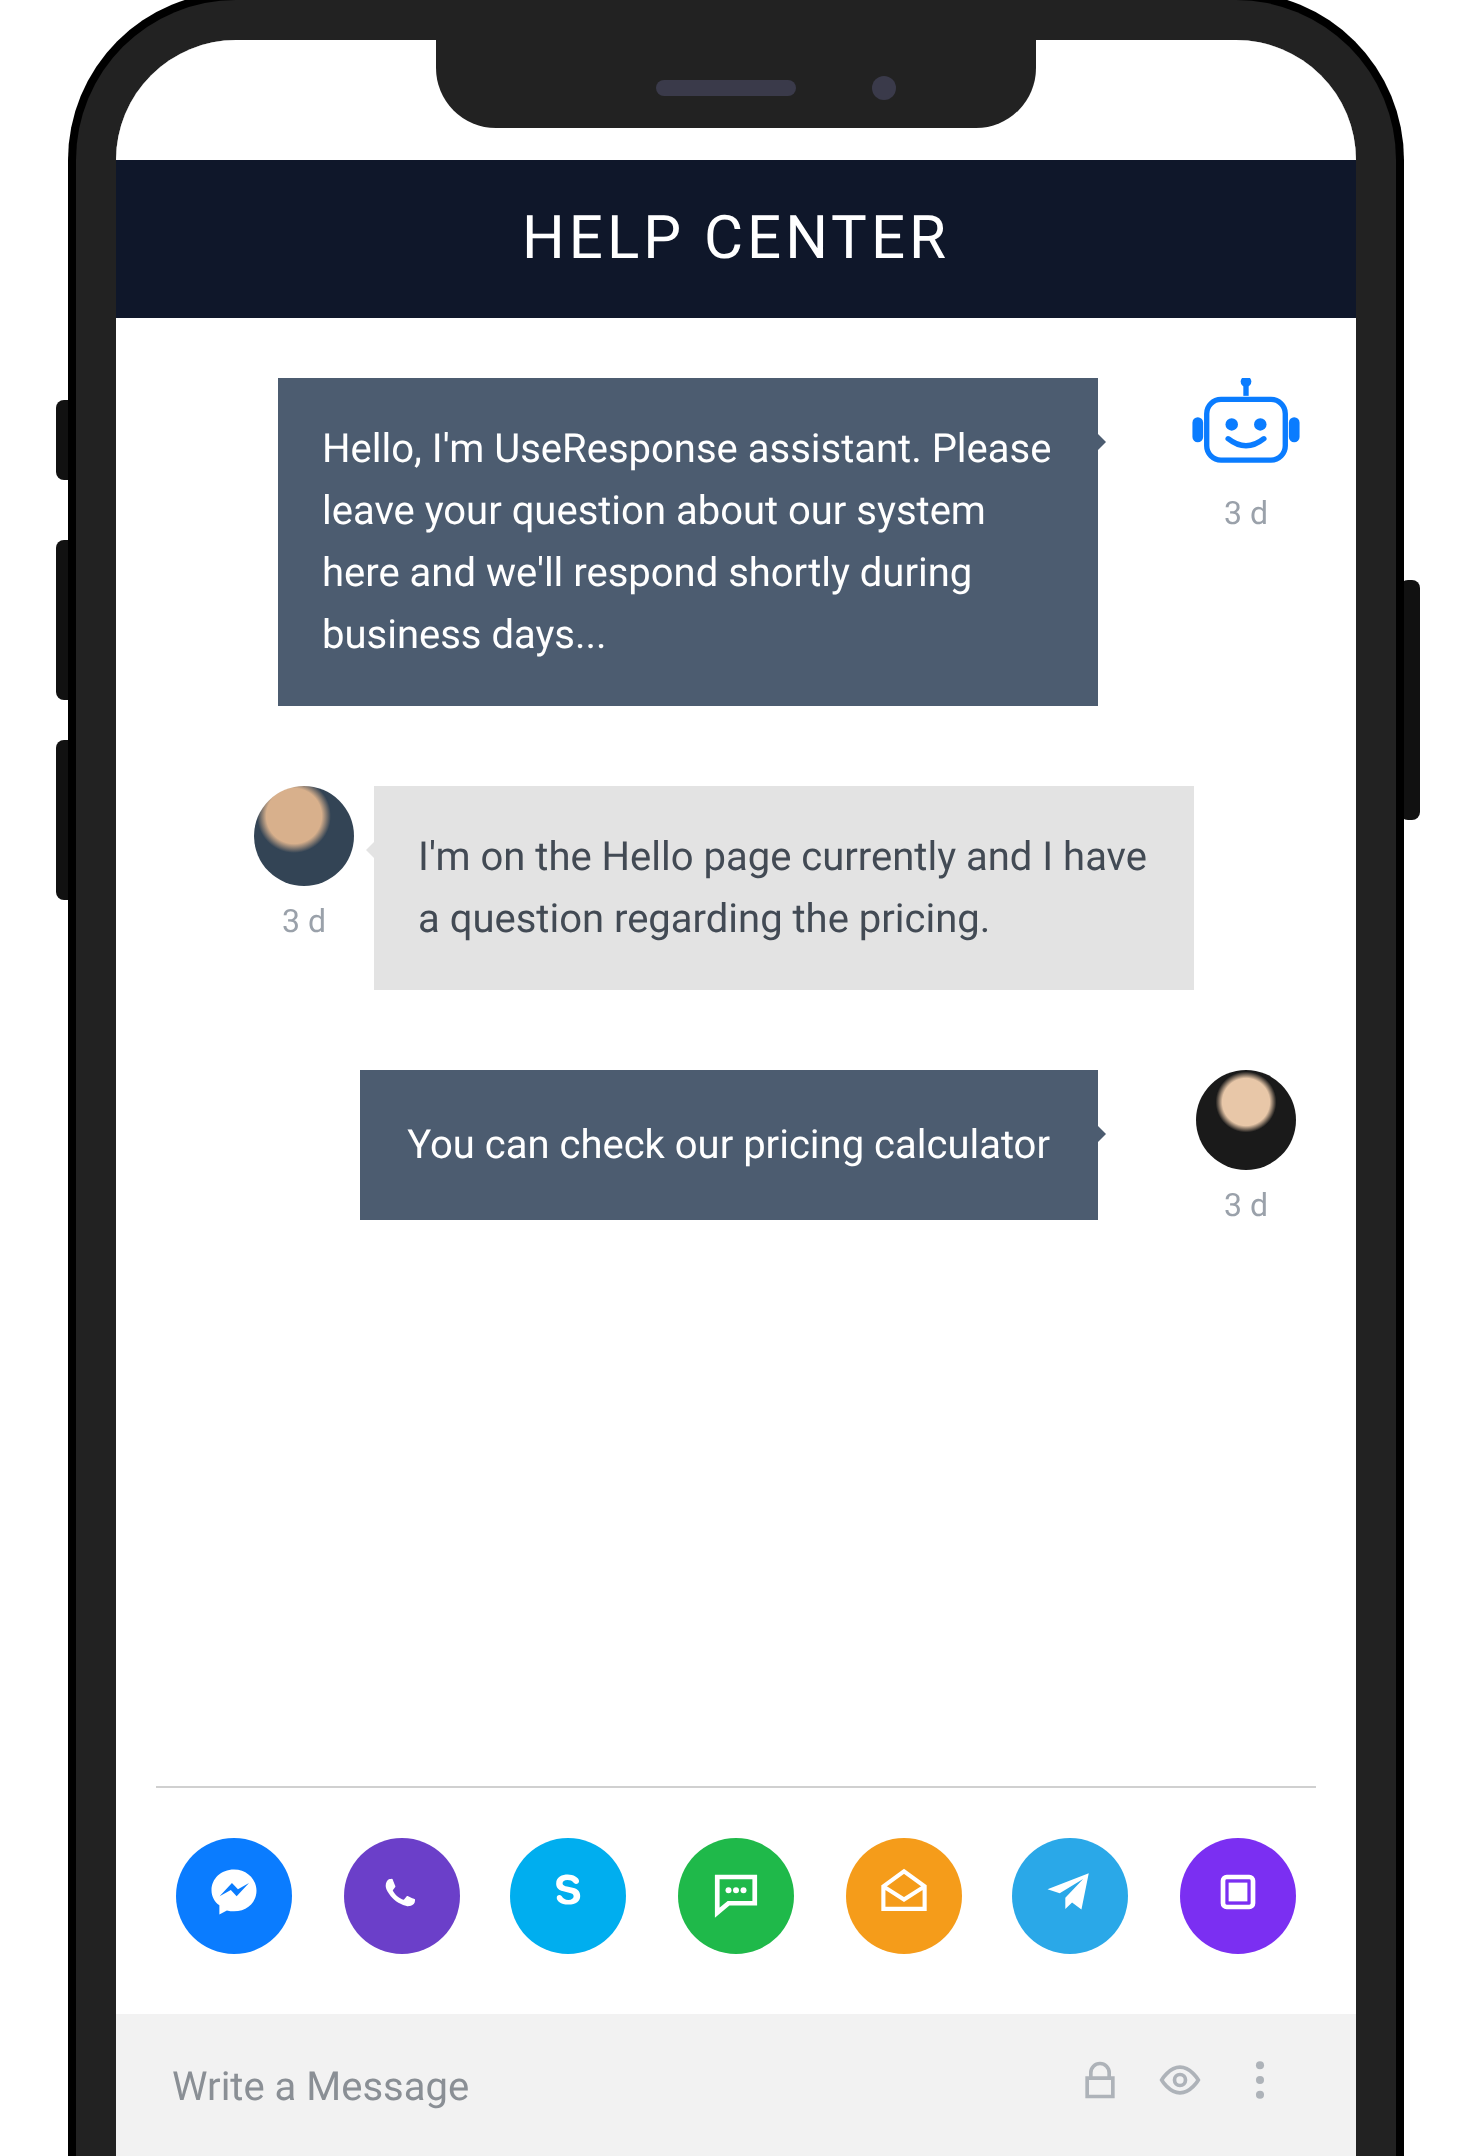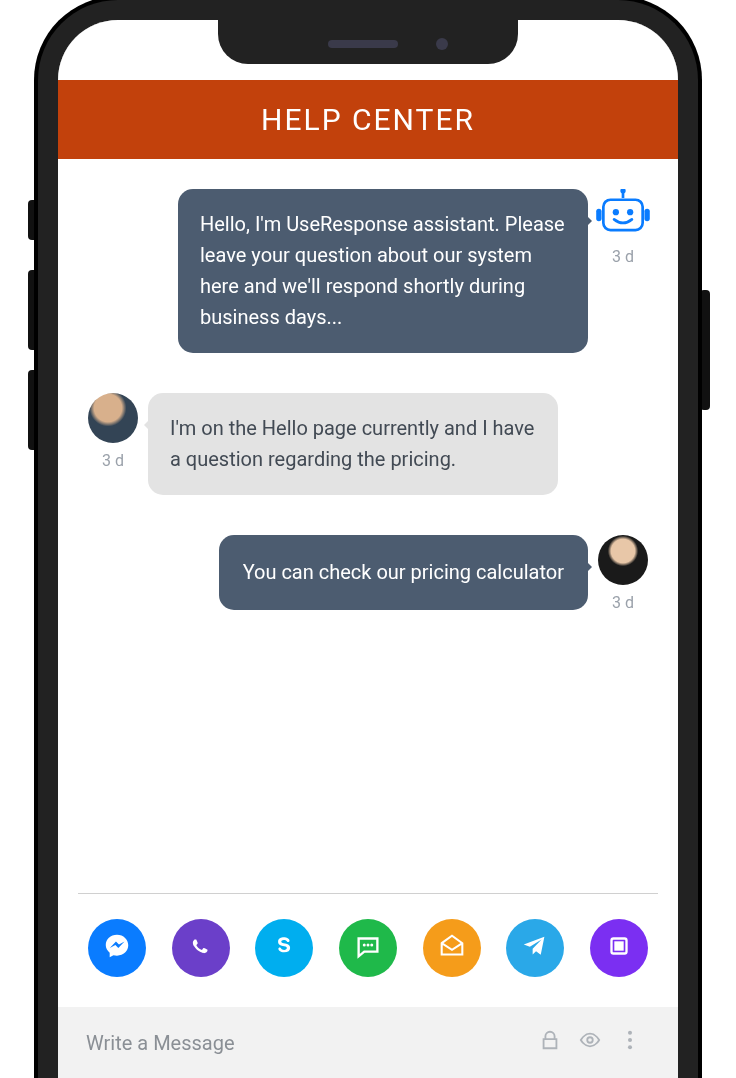--- a/index.html
+++ b/index.html
@@ -70,21 +70,21 @@
     position: absolute;
     top: 0; left: 0; right: 0; bottom: 0;
     background: #fff;
     display: flex;
     flex-direction: column;
     padding-top: 60px;
     overflow: hidden;
   }
 
   .header {
-    background: #c2410c;
+    background: #0f172a;
     color: #fff;
     text-align: center;
     padding: 22px 18px;
     font-size: 30px;
     font-weight: 400;
     letter-spacing: 2px;
   }
 
   .chat-area {
     flex: 1;
@@ -100,21 +100,21 @@
   }
   .msg-row.right { justify-content: flex-end; }
   .msg-row.left  { justify-content: flex-start; }
 
   .bubble {
     max-width: 410px;
     padding: 20px 22px;
     font-size: 20px;
     line-height: 1.55;
     position: relative;
-    border-radius: 15px;
+    border-radius: 0;
   }
   .bubble.dark {
     background: #4c5c70;
     color: #fff;
   }
   .bubble.light {
     background: #e3e3e3;
     color: #424a54;
   }
   .bubble.dark.right::after {
@@ -132,20 +132,21 @@
     top: 22px;
     border: 10px solid transparent;
     border-right-color: #e3e3e3;
   }
 
   .avatar-col {
     display: flex;
     flex-direction: column;
     align-items: center;
     width: 70px;
+    margin-left: 39px;
   }
   .avatar {
     width: 50px;
     height: 50px;
     border-radius: 50%;
     background: #c8c8c8;
     display: flex;
     align-items: center;
     justify-content: center;
     overflow: hidden;

